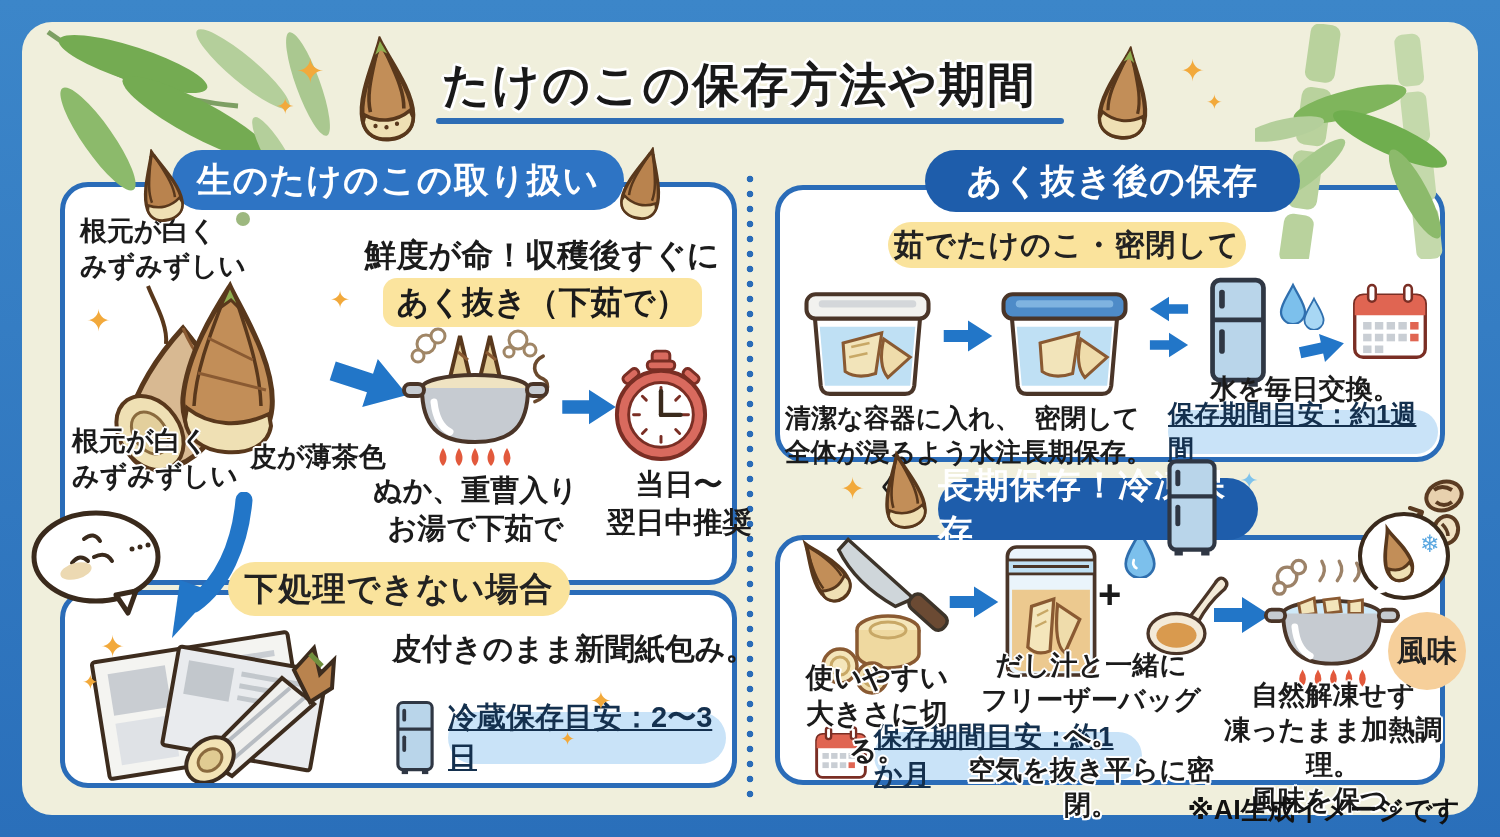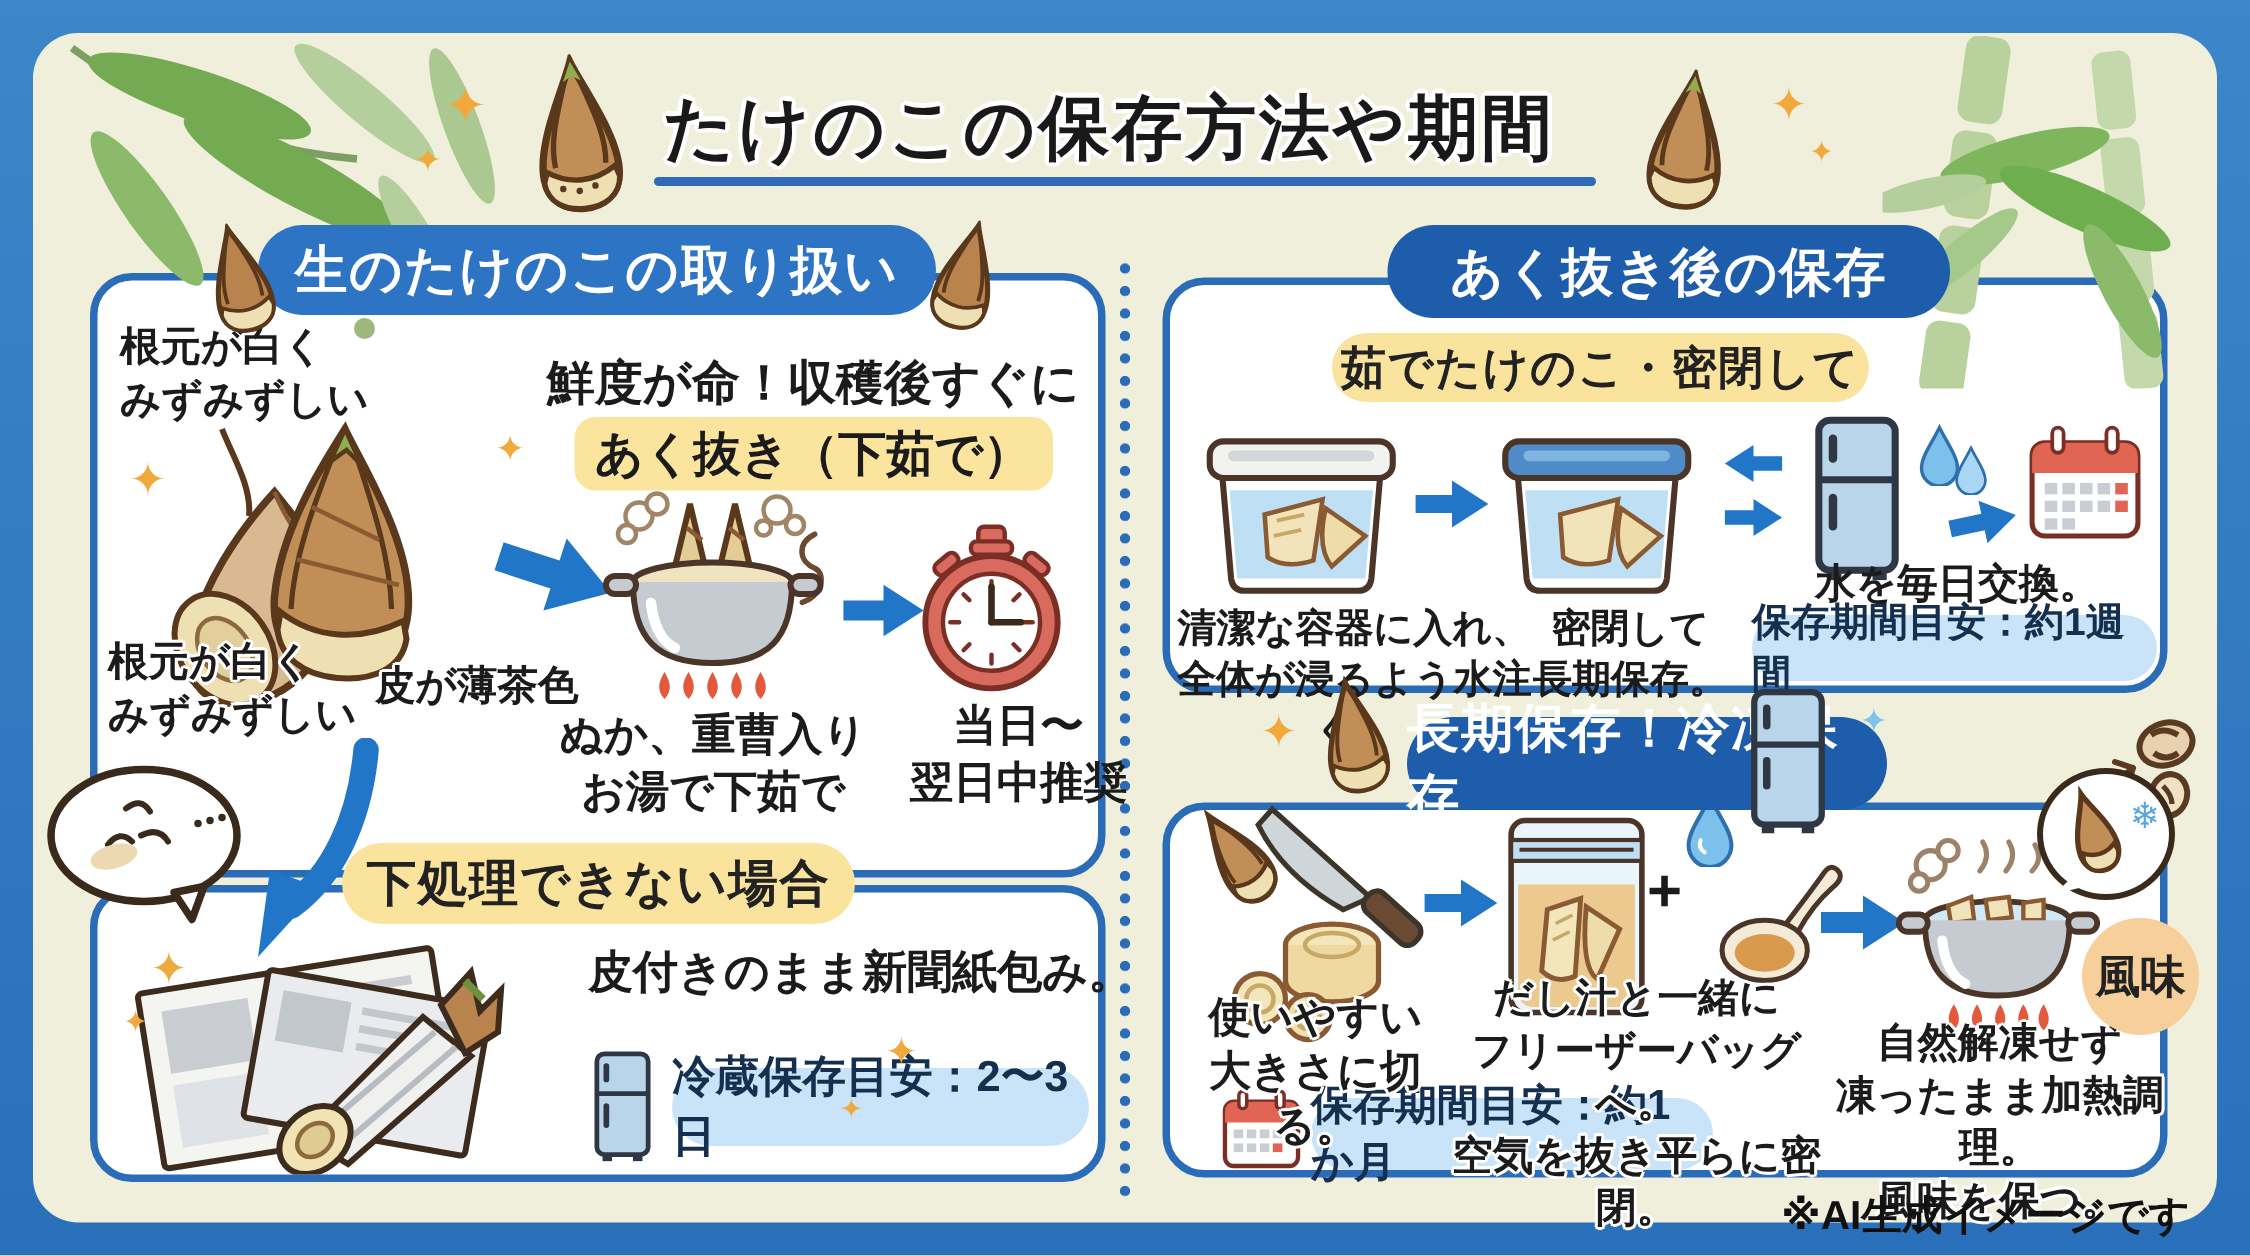--- a/index.html
+++ b/index.html
@@ -5,21 +5,21 @@
   * { margin:0; padding:0; box-sizing:border-box; }
   body { font-family:"Liberation Sans","DejaVu Sans",sans-serif; }
   .stage { position:relative; width:1500px; height:837px; background:linear-gradient(180deg,#3c86c9,#2a6fba); overflow:hidden; }
   .panel { position:absolute; left:22px; top:22px; right:22px; bottom:22px; background:#f0efdc; border-radius:30px; }
   .abs { position:absolute; }
   .card { position:absolute; background:#fff; border:5px solid #2a6cb8; border-radius:28px; }
   .pill { position:absolute; display:flex; align-items:center; justify-content:center; font-weight:bold; border-radius:999px; z-index:5; letter-spacing:1px;}
   .pill-blue  { background:#2e74c4; color:#fff; }
   .pill-navy  { background:#1e5dab; color:#fff; }
   .pill-yellow{ background:#fae39c; color:#222; }
-  .badge { position:absolute; background:#c9e3f8; border-radius:999px; display:flex; align-items:center; justify-content:center; font-weight:bold; color:#14304e; z-index:4;}
+  .badge { position:absolute; background:#c9e3f8; border-radius:999px; display:flex; align-items:center; justify-content:center; font-weight:bold; color:#14304e; z-index:4;text-decoration:underline;}
   .cap { position:absolute; font-weight:bold; color:#1b1b1b; line-height:1.3; z-index:4;}
   .center { text-align:center; }
   .halo { text-shadow:2px 0 0 #fff,-2px 0 0 #fff,0 2px 0 #fff,0 -2px 0 #fff,1.5px 1.5px 0 #fff,-1.5px 1.5px 0 #fff,1.5px -1.5px 0 #fff,-1.5px -1.5px 0 #fff; }
   .title { position:absolute; font-size:47px; font-weight:900; color:#191919; letter-spacing:2px; white-space:nowrap;
            text-shadow:3px 0 0 #fff,-3px 0 0 #fff,0 3px 0 #fff,0 -3px 0 #fff,2px 2px 0 #fff,-2px 2px 0 #fff,2px -2px 0 #fff,-2px -2px 0 #fff; z-index:6;}
   .underline { position:absolute; height:6px; background:#2e6db5; border-radius:3px; z-index:6;}
   .sparkle { position:absolute; font-weight:bold; color:#f2a93b; z-index:7; line-height:1;}
   .divider { position:absolute; width:8px; z-index:2;
              background-image:radial-gradient(circle at 4px 4px,#2a6cb8 3.2px,transparent 3.6px);
              background-size:8px 15px; background-repeat:repeat-y; }

